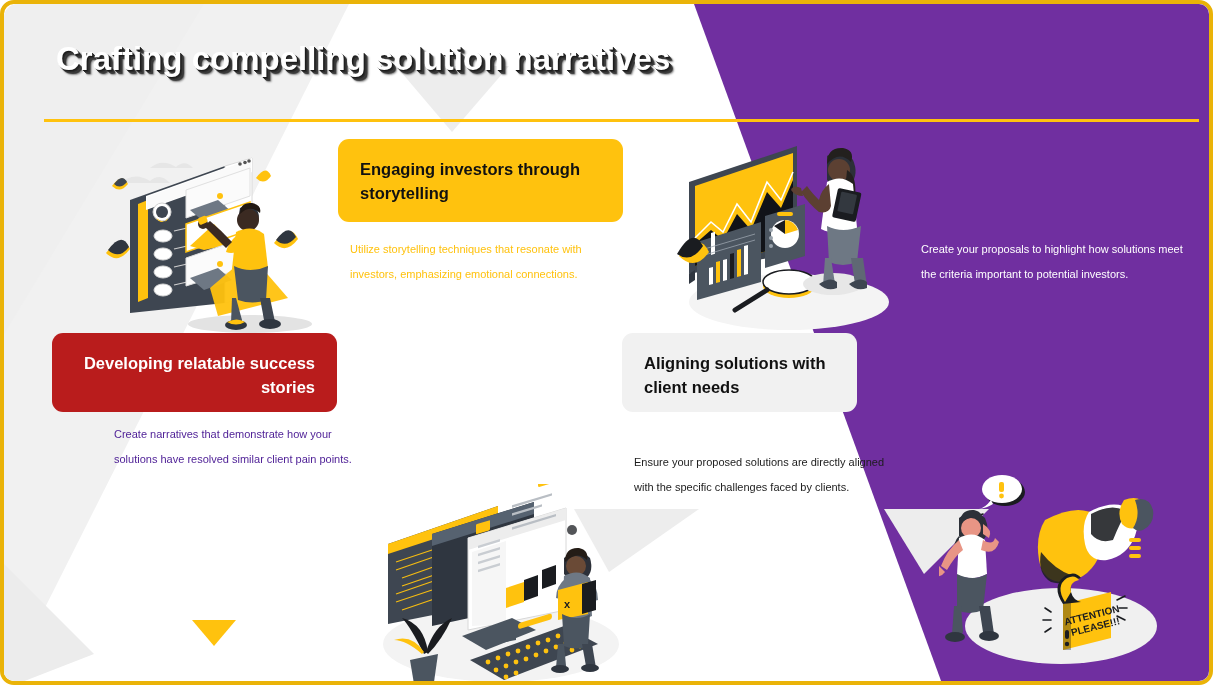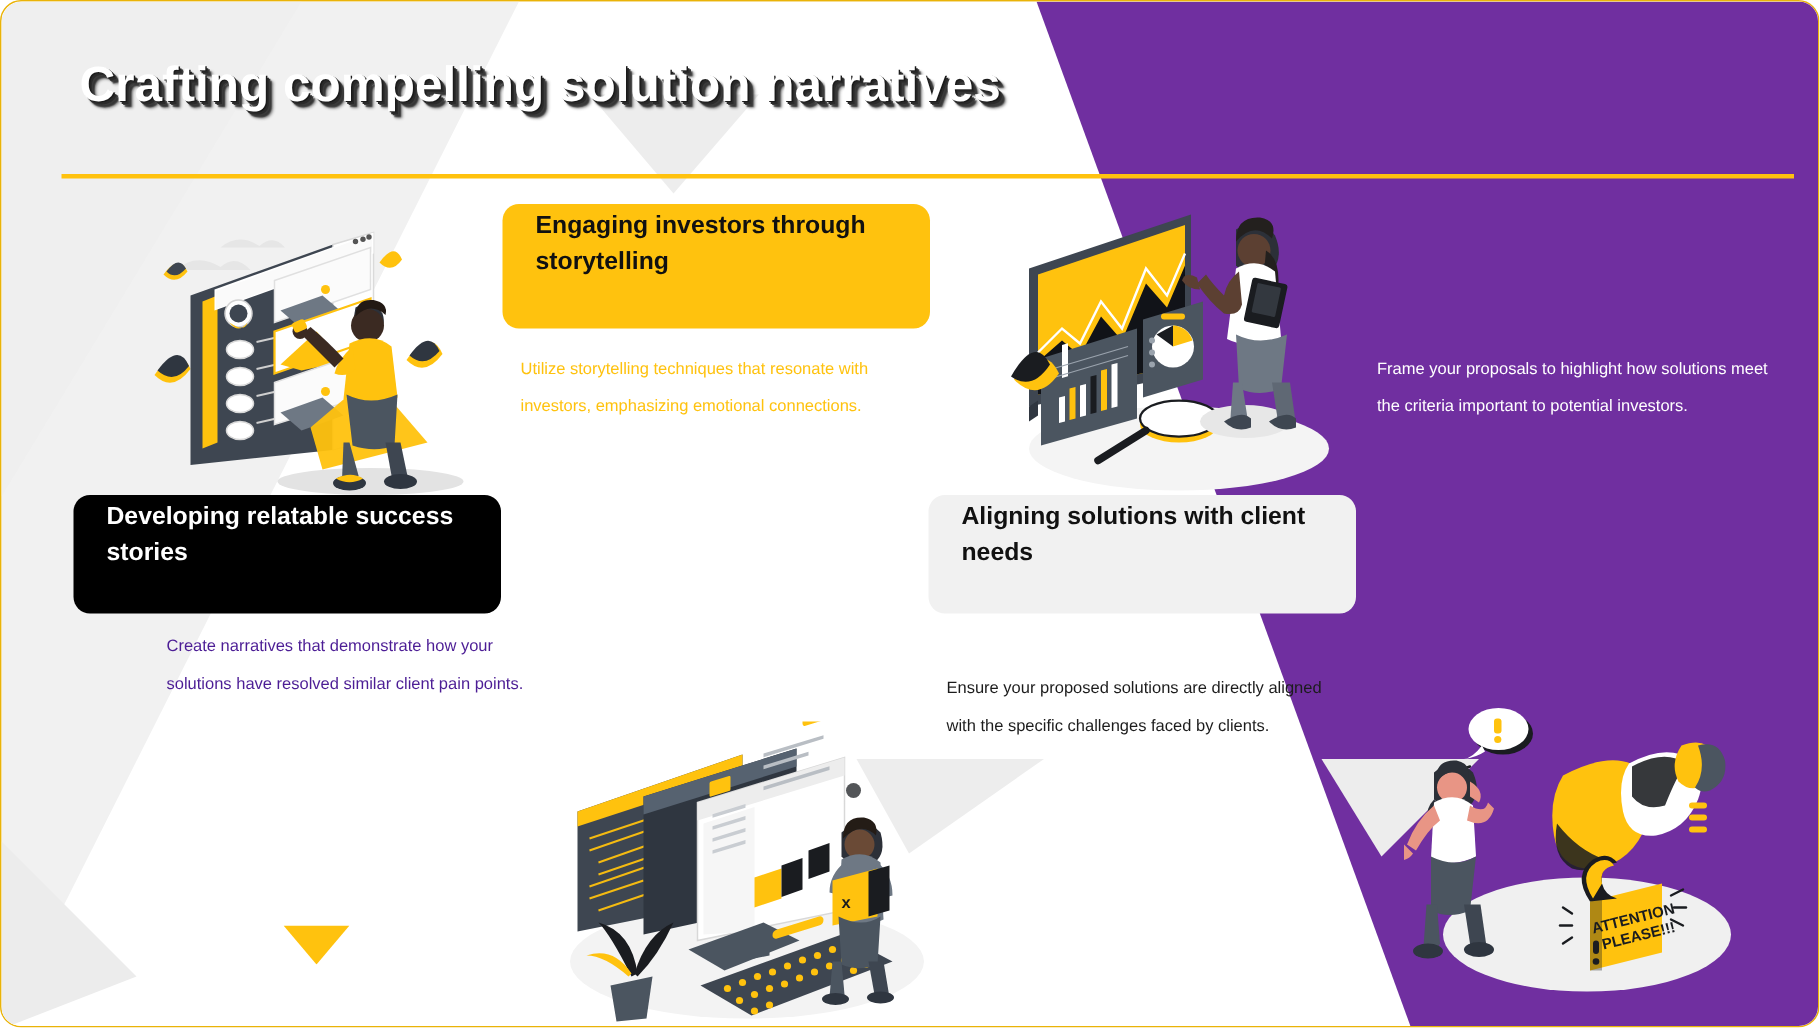--- a/index.html
+++ b/index.html
@@ -6,21 +6,21 @@
     margin: 0;
     padding: 0;
     background: #ffffff;
   }
   #slide {
     position: relative;
     width: 1213px;
     height: 685px;
     overflow: hidden;
     background: #ffffff;
-    border: 1px solid #eab308;
+    border: 4px solid #eab308;
     border-radius: 14px;
     box-sizing: border-box;
     font-family: "Liberation Sans", sans-serif;
   }
   #bg-svg {
     position: absolute;
     left: 0; top: 0;
     width: 1213px;
     height: 685px;
     display: block;
@@ -54,25 +54,25 @@
     position: absolute;
     border-radius: 11px;
     box-sizing: border-box;
     display: flex;
     align-items: flex-start;
   }
   .card .card-title {
     font-size: 16.5px;
     font-weight: bold;
     line-height: 24px;
-    padding: 2px 22px 0 22px;
+    padding: 18px 22px 0 22px;
   }
   .card.yellow { background: #FFC20E; }
   .card.yellow .card-title { color: #111111; }
-  .card.purple { background: #000000; }
+  .card.purple { background: #b91c1c; text-align: right; }
   .card.purple .card-title { color: #ffffff; }
   .card.grey { background: #F1F1F1; }
   .card.grey .card-title { color: #111111; }
 
   .body-text {
     position: absolute;
     font-size: 11px;
     line-height: 24.6px;
     font-weight: normal;
   }
@@ -81,21 +81,21 @@
   .body-text.dark  { color: #1c1c1c; }
   .body-text.white { color: #ffffff; }
 
   
   #card-1 { left: 48px;  top: 329px; width: 285px; height: 79px; }
   #body-1 { left: 62px;  top: 418px; width: 262px; }
 
   #card-2 { left: 334px; top: 135px; width: 285px; height: 83px; }
   #body-2 { left: 346px; top: 233px; width: 262px; }
 
-  #card-3 { left: 618px; top: 329px; width: 285px; height: 79px; }
+  #card-3 { left: 618px; top: 329px; width: 235px; height: 79px; }
   #body-3 { left: 630px; top: 418px; width: 252px; margin-top: 28px; }
 
   #card-4 { left: 905px; top: 135px; width: 285px; height: 83px; }
   #body-4 { left: 917px; top: 233px; width: 262px; }
 
   
   .illus { position: absolute; }
   #illus-web      { left: 86px;  top: 134px; width: 290px; height: 200px; }
   #illus-present  { left: 645px; top: 130px; width: 260px; height: 200px; }
   #illus-dev      { left: 362px; top: 480px; width: 262px; height: 205px; }
@@ -427,15 +427,15 @@
   <div class="card yellow" id="card-2">
     <div class="card-title">Engaging investors through storytelling</div>
   </div>
   <div class="body-text amber" id="body-2">Utilize storytelling techniques that resonate with investors, emphasizing emotional connections.</div>
 
   <div class="card grey" id="card-3">
     <div class="card-title">Aligning solutions with client needs</div>
   </div>
   <div class="body-text dark" id="body-3">Ensure your proposed solutions are directly aligned with the specific challenges faced by clients.</div>
 
-  <div class="body-text white" id="body-4">Frame your proposals to highlight how solutions meet the criteria important to potential investors.</div>
+  <div class="body-text white" id="body-4">Create your proposals to highlight how solutions meet the criteria important to potential investors.</div>
 
 </div>
 
 </body></html>

